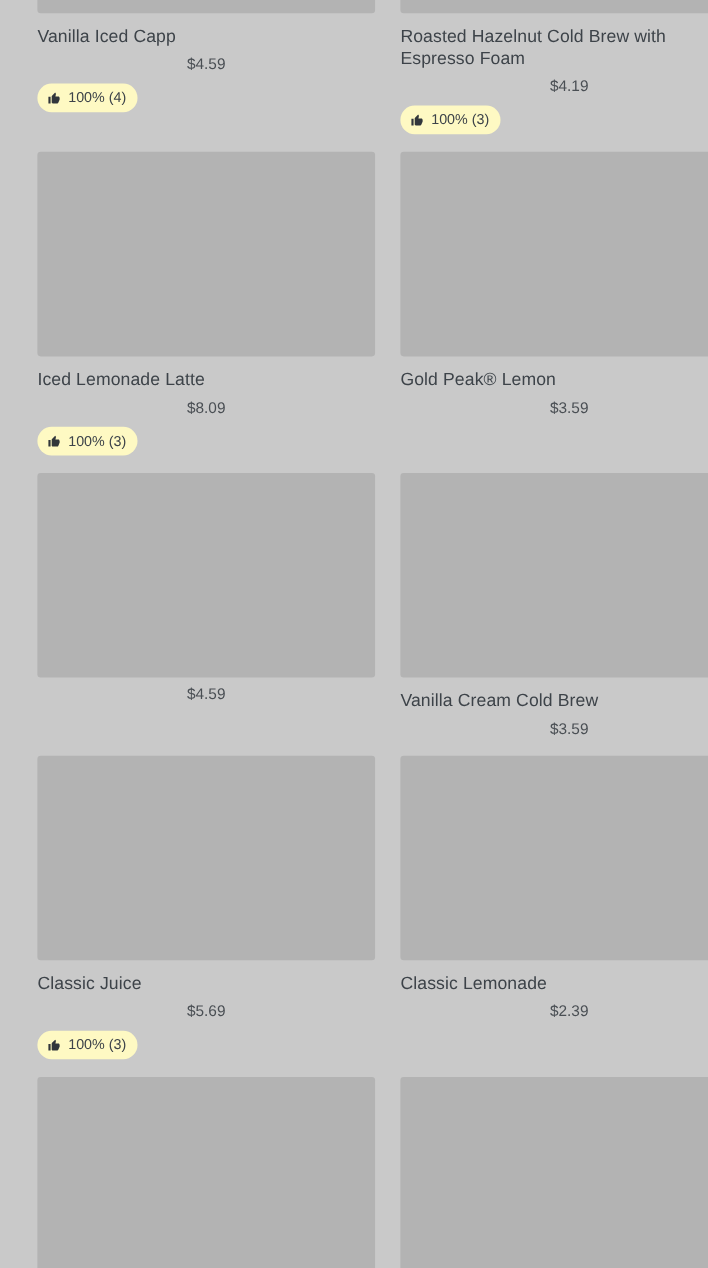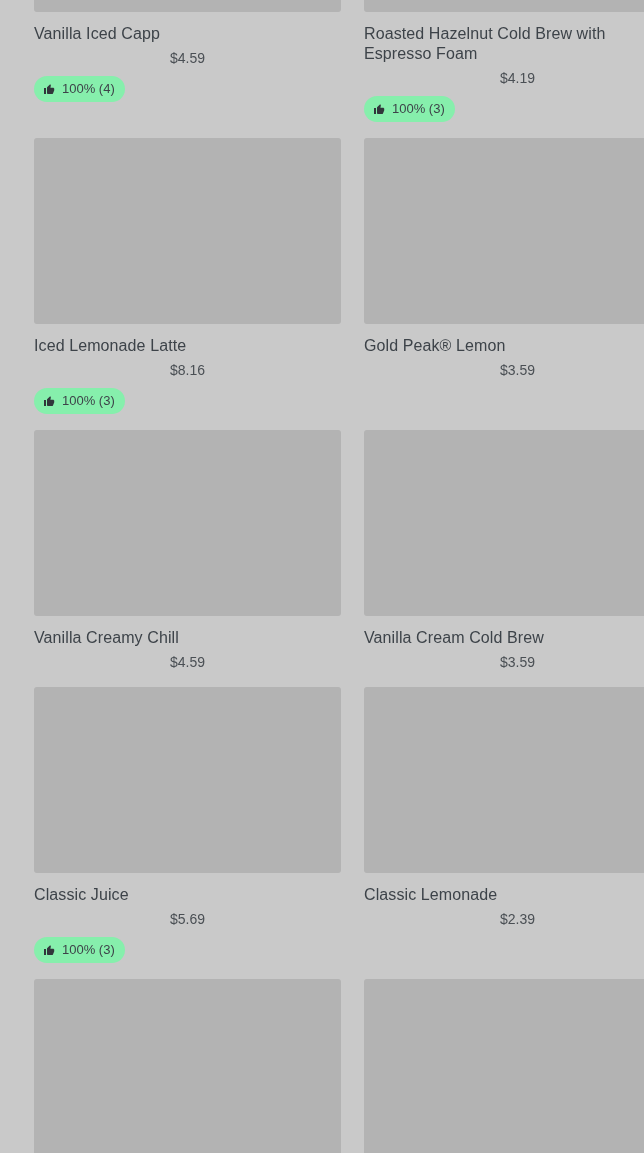--- a/index.html
+++ b/index.html
@@ -62,21 +62,21 @@
     line-height: 18px;
     color: #4a4f54;
     margin-top: 5px;
     text-align: center;
   }
 
   .rating-badge {
     display: inline-flex;
     align-items: center;
     gap: 7px;
-    background: #86efac;
+    background: #fef9c3;
     border-radius: 13px;
     padding: 4px 10px 4px 9px;
     margin-top: 9px;
     height: 18px;
     box-sizing: content-box;
   }
 
   .rating-badge .thumb-icon {
     display: inline-block;
     width: 12px;
@@ -127,41 +127,40 @@
           <path d="M2 10h4v12H2zM22 11.2c0-1-.8-1.9-1.9-1.9h-5.3l.8-3.9c.05-.25.08-.5.08-.78 0-.5-.2-.96-.53-1.3L14.3 2.4 8.6 8.1c-.38.38-.6.9-.6 1.45V20c0 1.1.9 2 2 2h8.1c.82 0 1.53-.5 1.83-1.2l2.4-5.64c.07-.18.11-.38.11-.58V11.2z"></path>
         </svg>
       </span>
       <span class="rating-text">100% (3)</span>
     </div>
   </div>
 
   <div class="product-card">
     <div class="product-thumb"></div>
     <div class="product-title">Iced Lemonade Latte</div>
-    <div class="product-price">$8.16</div>
+    <div class="product-price">$8.09</div>
     <div class="rating-badge">
       <span class="thumb-icon">
         <svg viewBox="0 0 24 24" aria-hidden="true">
           <path d="M2 10h4v12H2zM22 11.2c0-1-.8-1.9-1.9-1.9h-5.3l.8-3.9c.05-.25.08-.5.08-.78 0-.5-.2-.96-.53-1.3L14.3 2.4 8.6 8.1c-.38.38-.6.9-.6 1.45V20c0 1.1.9 2 2 2h8.1c.82 0 1.53-.5 1.83-1.2l2.4-5.64c.07-.18.11-.38.11-.58V11.2z"></path>
         </svg>
       </span>
       <span class="rating-text">100% (3)</span>
     </div>
   </div>
 
   <div class="product-card">
     <div class="product-thumb"></div>
     <div class="product-title">Gold Peak® Lemon</div>
     <div class="product-price">$3.59</div>
 
   </div>
 
   <div class="product-card">
     <div class="product-thumb"></div>
-    <div class="product-title">Vanilla Creamy Chill</div>
     <div class="product-price">$4.59</div>
 
   </div>
 
   <div class="product-card">
     <div class="product-thumb"></div>
     <div class="product-title">Vanilla Cream Cold Brew</div>
     <div class="product-price">$3.59</div>
 
   </div>

